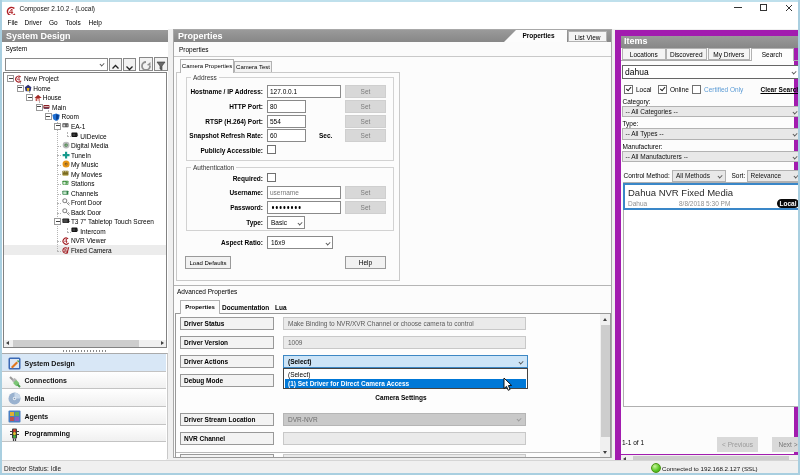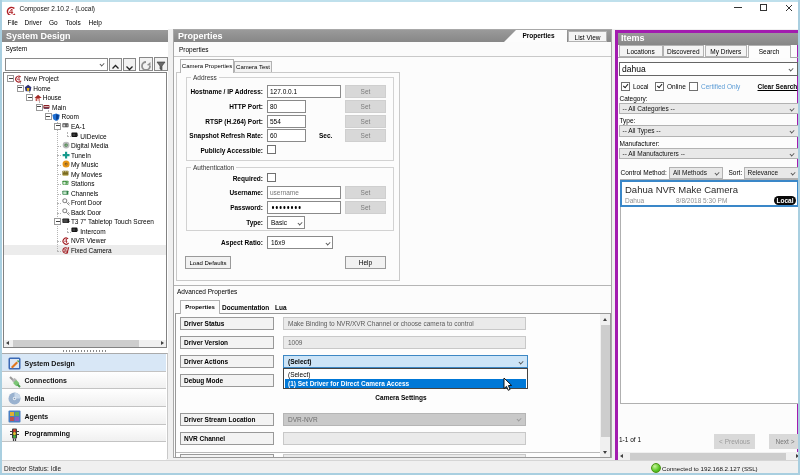--- a/index.html
+++ b/index.html
@@ -388,21 +388,21 @@
 <div class="abs" style="left:0;top:137.7px;width:424px;height:1px;background:#b9b9b9;"></div>
 <div class="advlbl" style="left:4px;top:140px;width:94px;height:13.5px;"></div>
         <div class="advval" style="left:107px;top:140px;width:243px;height:13.5px;"></div>
 <div class="sb" style="left:424px;top:0;width:11px;height:143.5px;">
           <div class="tu" style="left:3px;top:3.5px;"></div>
           <div class="sbthumb" style="left:1px;top:11px;width:9px;height:112px;"></div>
           <div class="td" style="left:3px;bottom:3.5px;"></div>
         </div>
 </div>
 </div>
-<div class="abs" style="left:613px;top:30px;width:185px;height:430px;background:#fcfcfc;border:3px solid #a21caf;">
+<div class="abs" style="left:613px;top:30px;width:185px;height:430px;background:#fcfcfc;border:6px solid #a21caf;">
 <div class="abs hdr" style="left:0;top:0;width:183px;height:11.5px;padding-left:3px;line-height:11.5px;">Items</div>
 <div class="abs tab" style="left:1px;top:12px;width:43.5px;height:12px;line-height:11px;font-size:6.5px;background:#f4f4f4;">Locations</div>
 <div class="abs tab" style="left:44.5px;top:12px;width:41.5px;height:12px;line-height:11px;font-size:6.5px;background:#f4f4f4;">Discovered</div>
 <div class="abs tab" style="left:86.5px;top:12px;width:42.5px;height:12px;line-height:11px;font-size:6.5px;background:#f4f4f4;">My Drivers</div>
 <div class="abs tab seltab" style="left:129.5px;top:11.5px;width:43px;height:13px;line-height:12px;font-size:6.5px;z-index:2;background:#fdfdfd;">Search</div>
 <div class="abs" style="left:0;top:23.5px;width:183px;height:1px;background:#aaa;"></div>
 <div class="inp" style="left:1px;top:29px;width:179px;height:13.5px;font-size:8.5px;line-height:12px;border-color:#666;">dahua<span class="arr" style="top:4px;right:4px;"></span></div>
 <div class="cb" style="left:2.5px;top:49px;"></div>
       <span style="position:absolute;left:4.5px;top:51px;width:5px;height:2.6px;border-left:1.3px solid #222;border-bottom:1.3px solid #222;transform:rotate(-50deg);z-index:2;"></span>
       <div class="lbl" style="left:15px;top:50px;">Local</div>
@@ -417,21 +417,21 @@
 <div class="lbl" style="left:1.5px;top:84px;">Type:</div>
 <div class="gddl" style="left:0.5px;top:92px;width:180.5px;height:11.5px;">-- All Types --<span class="arr" style="top:3px;right:4px;"></span></div>
 <div class="lbl" style="left:1.5px;top:106.5px;">Manufacturer:</div>
 <div class="gddl" style="left:0.5px;top:114.5px;width:180.5px;height:11.5px;">-- All Manufacturers --<span class="arr" style="top:3px;right:4px;"></span></div>
 <div class="lbl" style="left:2.5px;top:136px;">Control Method:</div>
 <div class="gddl" style="left:51px;top:133.5px;width:54px;height:12px;line-height:10.5px;">All Methods<span class="arr" style="top:3px;right:3px;"></span></div>
 <div class="lbl" style="left:110.5px;top:136px;">Sort:</div>
 <div class="gddl" style="left:125.5px;top:133.5px;width:55px;height:12px;line-height:10.5px;">Relevance<span class="arr" style="top:3px;right:3px;"></span></div>
 <div class="abs" style="left:1.5px;top:146px;width:180.5px;height:225px;background:#fff;border:1px solid #b0b0b0;"></div>
 <div class="abs" style="left:2px;top:146.5px;width:179px;height:27px;background:#fff;border:2px solid #3a87c8;"></div>
-<div class="abs" style="left:7px;top:151px;font-size:9.5px;color:#2a2a2a;">Dahua NVR Make Camera</div>
+<div class="abs" style="left:7px;top:151px;font-size:9.5px;color:#2a2a2a;">Dahua NVR Fixed Media</div>
 <div class="abs" style="left:7px;top:163.5px;font-size:6.5px;color:#8f8f8f;">Dahua</div>
 <div class="abs" style="left:58px;top:163.5px;font-size:6.5px;color:#8f8f8f;">8/8/2018 5:30 PM</div>
 <div class="abs" style="left:156px;top:162.5px;width:22px;height:9.5px;background:#0a0a0a;border-radius:5px;color:#fff;font-size:6.5px;font-weight:bold;text-align:center;line-height:9.5px;">Local</div>
 <div class="lbl" style="left:1px;top:402.5px;">1-1 of 1</div>
 <div class="abs" style="left:96px;top:400.5px;width:41px;height:15px;background:#d9d9d9;color:#9a9a9a;font-size:6.5px;text-align:center;line-height:15px;">&lt; Previous</div>
 <div class="abs" style="left:151px;top:400.5px;width:32px;height:15px;background:#d9d9d9;color:#777;font-size:6.5px;text-align:center;line-height:15px;">Next &gt;</div>
 <div class="sb" style="left:0;top:418.5px;width:183px;height:10px;">
         <div class="tl" style="left:2px;top:2.5px;"></div>
         <div class="sbthumb" style="left:12px;top:1px;width:156px;height:8px;"></div>
         <div class="tr" style="right:2px;top:2.5px;"></div>

